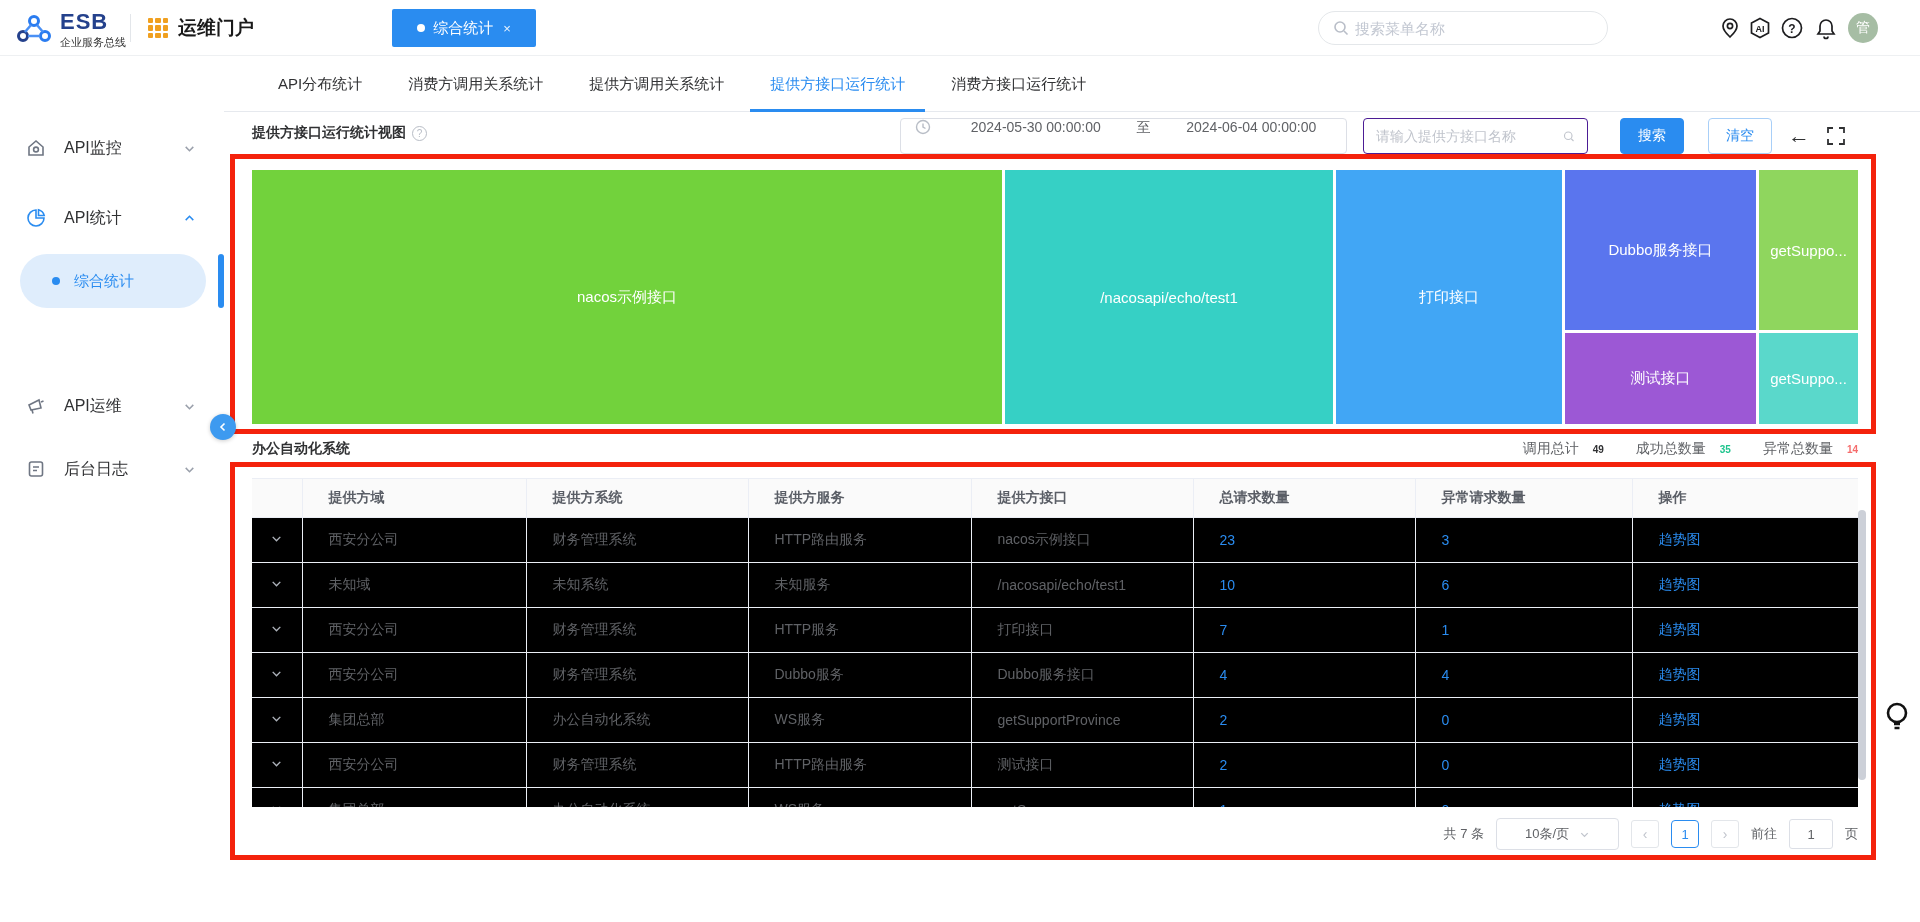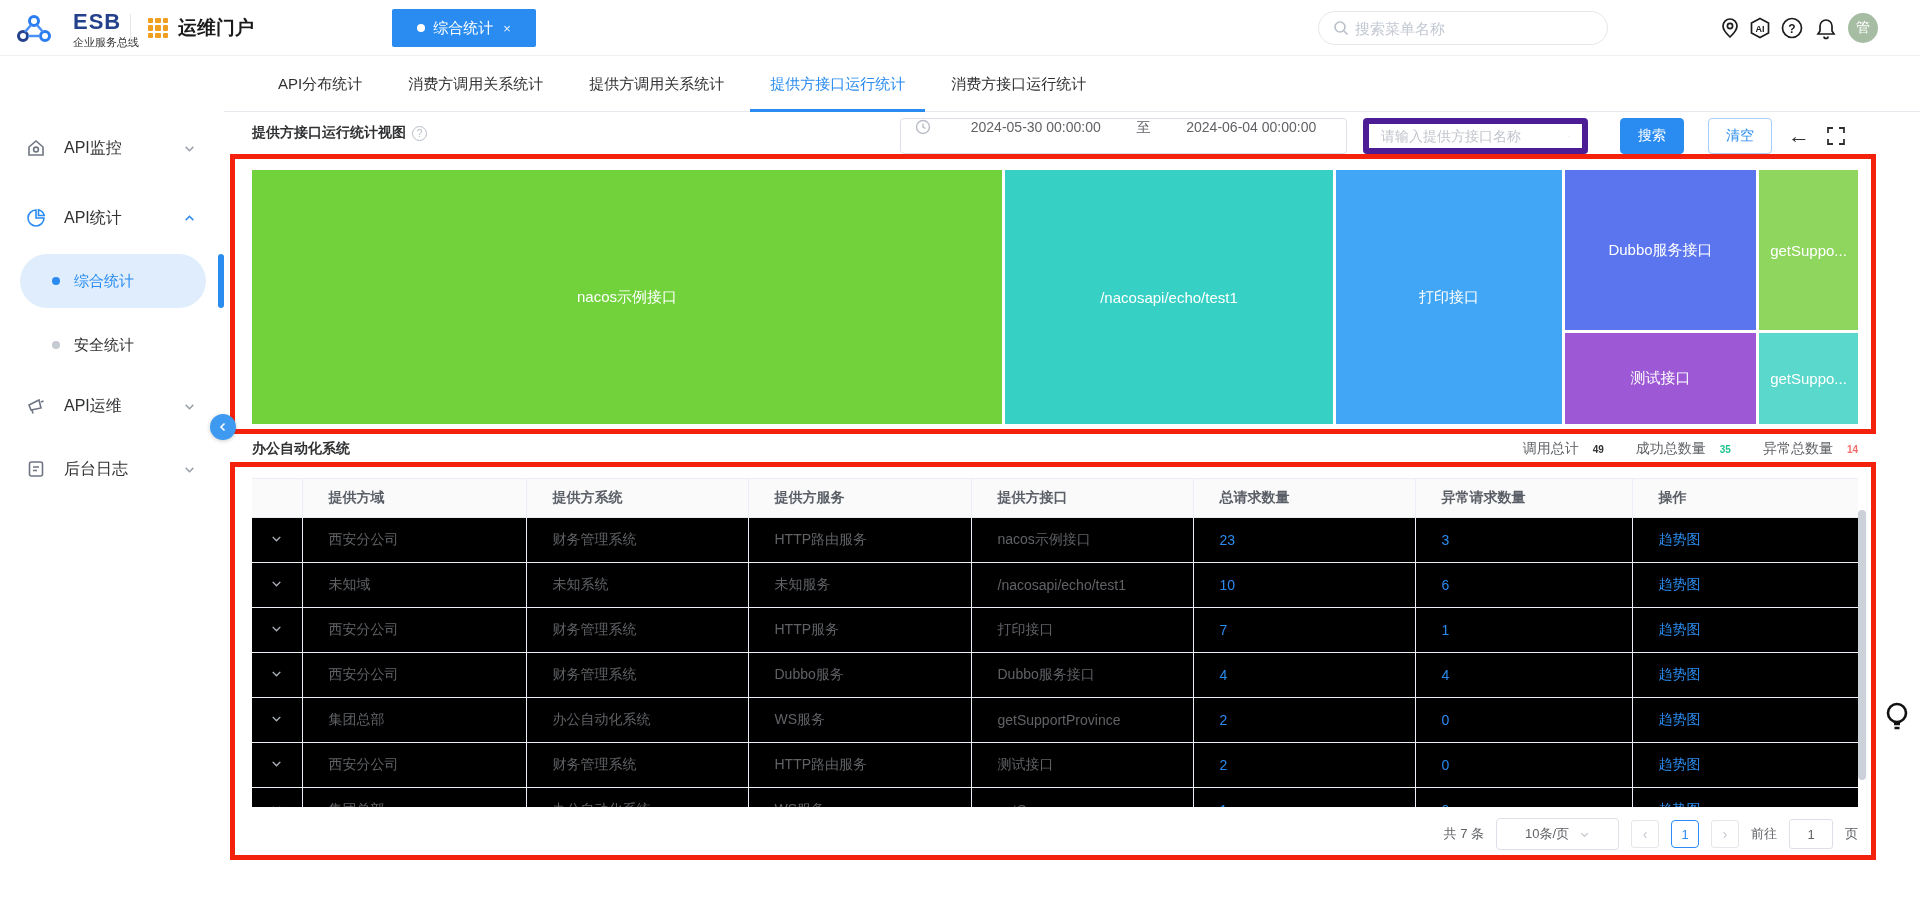--- a/index.html
+++ b/index.html
@@ -5,21 +5,21 @@
   * { margin:0; padding:0; box-sizing:border-box; }
   html,body { background:#fff; }
   .page { position:relative; width:1920px; height:922px; overflow:hidden;
           font-family:"Liberation Sans","DejaVu Sans",sans-serif; color:#303133; background:#fff; }
 
   
   .header { position:absolute; top:0; left:0; width:1920px; height:56px; background:#fff;
             border-bottom:1px solid #eef0f2; z-index:30; }
   .logo-wrap { position:absolute; left:14px; top:9px; display:flex; align-items:center; }
   .logo-glyph { width:40px; height:40px; }
-  .logo-text { margin-left:19px; line-height:1; }
+  .logo-text { margin-left:6px; line-height:1; }
   .logo-title { font-size:22px; font-weight:bold; color:#24418c; letter-spacing:1px; }
   .logo-sub { font-size:11px; color:#333; margin-top:4px; }
   .header-divider { position:absolute; left:130px; top:14px; height:28px; width:1px; background:#e3e6ea; }
   .portal { position:absolute; left:148px; top:0; height:56px; display:flex; align-items:center; gap:10px; }
   .portal-title { font-size:19px; font-weight:bold; color:#1a1a1a; }
   .grid-icon { width:20px; height:20px; display:grid; grid-template-columns:repeat(3,1fr); gap:2px; }
   .grid-icon span { background:#f0a020; border-radius:1px; }
   .header-tab { position:absolute; left:392px; top:9px; width:144px; height:38px; background:#2a8cf0;
                 color:#fff; display:flex; align-items:center; justify-content:center; gap:8px;
                 font-size:15px; border-radius:2px; cursor:pointer; }
@@ -64,21 +64,21 @@
   
   .toolbar-title { position:absolute; left:252px; top:124px; font-size:14px; font-weight:bold; color:#303133;
                    display:flex; align-items:center; gap:6px; }
   .help-icon { width:15px; height:15px; border:1px solid #b8bdc6; border-radius:50%; color:#b8bdc6;
                font-size:10px; display:inline-flex; align-items:center; justify-content:center; font-weight:normal; }
   .date-box { position:absolute; left:900px; top:118px; width:447px; height:36px; border:1px solid #dcdfe6;
               border-radius:4px; display:flex; align-items:flex-start; font-size:14px; color:#606266; cursor:pointer; }
   .date-box .clock { width:16px; height:16px; margin:0 10px 0 14px; color:#b8bdc6; flex:none; }
   .date-box .dval { flex:1; text-align:center; }
   .date-box .dsep { padding:0 6px; color:#606266; }
-  .if-input { position:absolute; left:1363px; top:118px; width:225px; height:36px; border:6px solid #4c1d95;
+  .if-input { position:absolute; left:1363px; top:118px; width:225px; height:36px; border:1px solid #4c1d95;
               border-radius:4px; display:flex; align-items:center; padding:0 12px; gap:6px; }
   .if-input input { border:none; outline:none; flex:1; font-size:14px; font-family:inherit; color:#606266; }
   .if-input input::placeholder { color:#c0c4cc; }
   .btn { position:absolute; top:118px; height:36px; width:64px; border-radius:4px; font-size:14px;
          display:flex; align-items:center; justify-content:center; cursor:pointer; }
   .btn-search { left:1620px; background:#2a8cf0; color:#fff; border:1px solid #2a8cf0;text-align:right; }
   .btn-clear { left:1708px; background:#fff; color:#2a8cf0; border:1px solid #a8cff8; }
   .tool-icon { position:absolute; top:124px; width:24px; height:24px; color:#303133; cursor:pointer; }
 
   
@@ -204,24 +204,20 @@
       <span class="slabel">API统计</span>
       <svg class="chev" width="13" height="13" viewBox="0 0 12 12">
           <path d="M2.5 7.5l3.5-3.5 3.5 3.5" stroke="currentColor" stroke-width="1.4" fill="none"></path>
         </svg>
     </div>
     <div class="side-sub active" style="top:198px">
       <span class="bullet"></span>
       <span>综合统计</span>
     </div>
     <div class="active-bar"></div>
-    <div class="side-sub" style="top:262px">
-      <span class="bullet"></span>
-      <span>安全统计</span>
-    </div>
     <div class="side-item" style="top:328px">
       <svg class="sicon" viewBox="0 0 20 20">
         <path d="M3 9 L13 4 L15 12 L5 14 Z" fill="none" stroke="currentColor" stroke-width="1.6"></path>
         <path d="M15 6 L17.5 5 M6 14 L7 17.5" fill="none" stroke="currentColor" stroke-width="1.6"></path>
       </svg>
       <span class="slabel">API运维</span>
       <svg class="chev" width="13" height="13" viewBox="0 0 12 12">
           <path d="M2.5 4.5l3.5 3.5 3.5-3.5" stroke="currentColor" stroke-width="1.4" fill="none"></path>
         </svg>
     </div>

